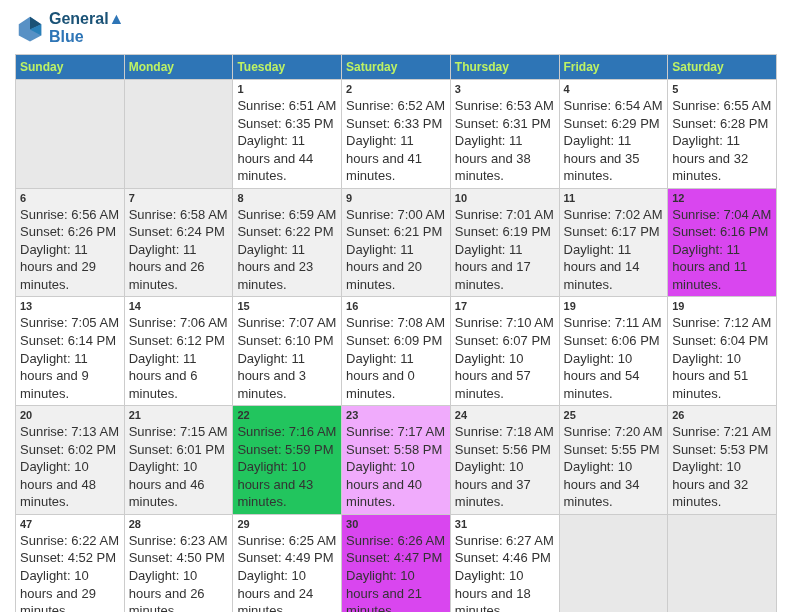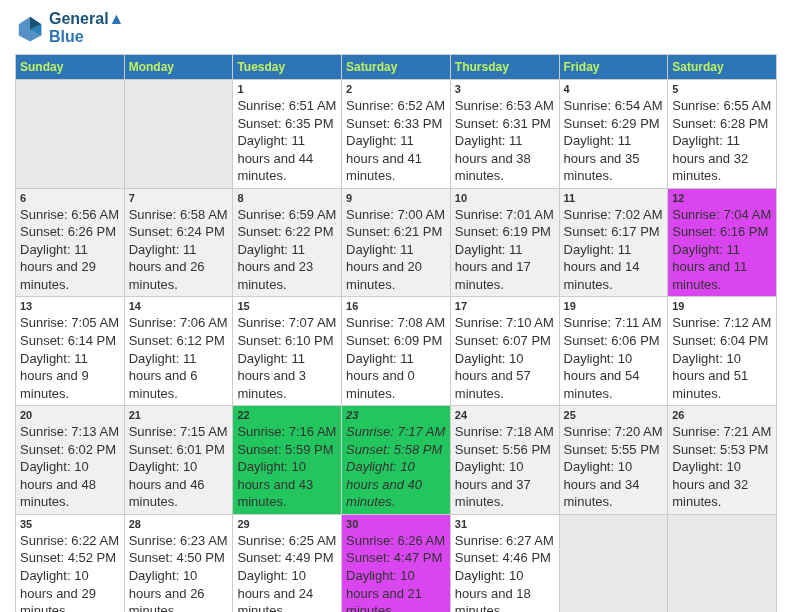--- a/index.html
+++ b/index.html
@@ -211,40 +211,40 @@
             <div class="cell-content">Sunrise: 7:13 AM<br>Sunset: 6:02 PM<br>Daylight: 10 hours and 48 minutes.</div>
           </td>
           <td style="background-color: rgb(240, 240, 240);">
             <span class="day-num">21</span>
             <div class="cell-content">Sunrise: 7:15 AM<br>Sunset: 6:01 PM<br>Daylight: 10 hours and 46 minutes.</div>
           </td>
           <td style="background-color: #22c55e;">
             <span class="day-num">22</span>
             <div class="cell-content">Sunrise: 7:16 AM<br>Sunset: 5:59 PM<br>Daylight: 10 hours and 43 minutes.</div>
           </td>
-          <td style="background-color: #22c55e; font-style: italic;">
+          <td style="background-color: #f0abfc;">
             <span class="day-num">23</span>
             <div class="cell-content">Sunrise: 7:17 AM<br>Sunset: 5:58 PM<br>Daylight: 10 hours and 40 minutes.</div>
           </td>
           <td style="background-color: rgb(240, 240, 240);">
             <span class="day-num">24</span>
             <div class="cell-content">Sunrise: 7:18 AM<br>Sunset: 5:56 PM<br>Daylight: 10 hours and 37 minutes.</div>
           </td>
           <td style="background-color: rgb(240, 240, 240);">
             <span class="day-num">25</span>
             <div class="cell-content">Sunrise: 7:20 AM<br>Sunset: 5:55 PM<br>Daylight: 10 hours and 34 minutes.</div>
           </td>
           <td style="background-color: rgb(240, 240, 240);">
             <span class="day-num">26</span>
             <div class="cell-content">Sunrise: 7:21 AM<br>Sunset: 5:53 PM<br>Daylight: 10 hours and 32 minutes.</div>
           </td>
         </tr>
         <tr>
           <td style="background-color: rgb(255, 255, 255);">
-            <span class="day-num">35</span>
+            <span class="day-num">47</span>
             <div class="cell-content">Sunrise: 6:22 AM<br>Sunset: 4:52 PM<br>Daylight: 10 hours and 29 minutes.</div>
           </td>
           <td style="background-color: rgb(255, 255, 255);">
             <span class="day-num">28</span>
             <div class="cell-content">Sunrise: 6:23 AM<br>Sunset: 4:50 PM<br>Daylight: 10 hours and 26 minutes.</div>
           </td>
           <td style="background-color: rgb(255, 255, 255);">
             <span class="day-num">29</span>
             <div class="cell-content">Sunrise: 6:25 AM<br>Sunset: 4:49 PM<br>Daylight: 10 hours and 24 minutes.</div>
           </td>

